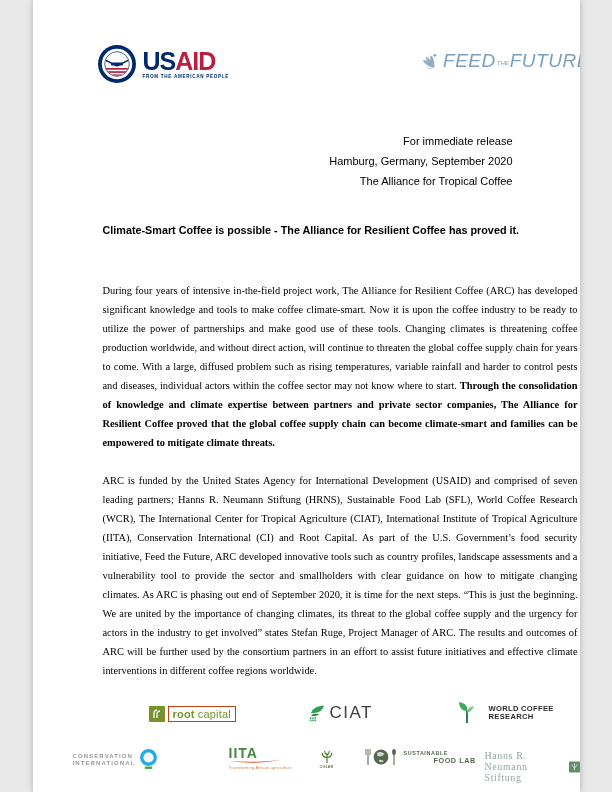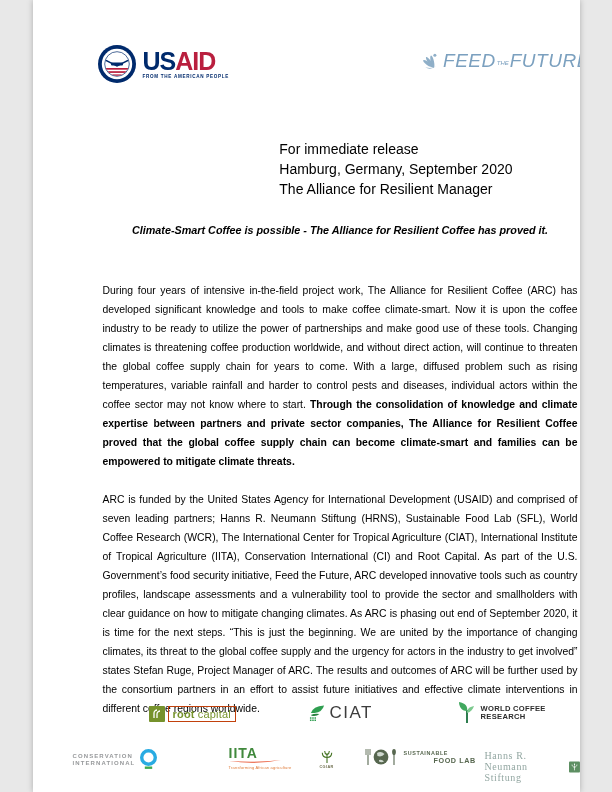--- a/index.html
+++ b/index.html
@@ -14,35 +14,35 @@
   .usaid-wordmark{font-size:25px;font-weight:bold;letter-spacing:-1px;line-height:24px;}
   .usaid-us{color:#002a6c;}
   .usaid-aid{color:#b91f3e;}
   .usaid-tagline{font-size:4.6px;letter-spacing:.7px;color:#002a6c;margin-top:1px;font-weight:bold;}
   .ftf-logo{position:absolute;left:386px;top:44px;display:flex;align-items:center;gap:3px;}
   .ftf-textcol{display:flex;flex-direction:row;font-style:italic;}
   .ftf-words{display:flex;align-items:center;font-size:19px;color:#7ba0bf;letter-spacing:.5px;line-height:20px;}
   .ftf-the{font-size:6px;line-height:6px;margin:4px 1px 0 1px;letter-spacing:0;}
   .ftf-tagline{font-size:5.1px;color:#7ba0bf;letter-spacing:.2px;margin-top:1px;}
   
-  .release-block{position:absolute;right:67px;top:139px;text-align:left;font-size:14px;line-height:20px;color:#000;}
-  
-  .headline{position:absolute;left:70px;top:224px;width:475px;text-align:center;font-size:10.8px;font-weight:bold;font-style:italic;}
-  
-  .body-text{position:absolute;left:70px;top:281px;width:475px;font-size:10.4px;line-height:19px;text-align:justify;}
+  .release-block{position:absolute;right:67px;top:131px;text-align:right;font-size:11px;line-height:20px;color:#000;}
+  
+  .headline{position:absolute;left:70px;top:224px;width:475px;font-size:10.8px;font-weight:bold;}
+  
+  .body-text{position:absolute;left:70px;top:281px;width:475px;font-size:10.4px;line-height:19px;text-align:justify;font-family:Liberation Serif, serif;}
   .body-text p{margin:0;}
   .body-text p + p{margin-top:19px;}
   
   .plogo{position:absolute;display:flex;align-items:center;}
   .rc{left:116px;top:706px;gap:3px;}
   .rc-box{border:1px solid #c2410c;padding:1px 4px;font-size:11px;color:#76922c;letter-spacing:.2px;}
   .rc-box .w2{font-weight:300;margin-left:3px;}
   .ciat{left:276px;top:703px;gap:4px;}
   .ciat-text{font-size:17px;color:#3d3d3d;letter-spacing:1.5px;}
-  .wcr{left:424px;top:701px;gap:4px;}
+  .wcr{left:424px;top:701px;gap:12px;}
   .wcr-text{font-size:7.6px;font-weight:bold;color:#2b2b2b;line-height:8.5px;letter-spacing:.3px;}
   .ci{left:40px;top:749px;gap:4px;}
   .ci-text{font-size:6px;letter-spacing:1.1px;color:#97999b;line-height:7px;font-weight:bold;text-align:left;}
   .iita-group{left:196px;top:747px;gap:28px;}
   .iita-block{display:flex;flex-direction:column;}
   .iita-word{font-size:14px;font-weight:bold;color:#41893d;letter-spacing:1px;line-height:13px;}
   .iita-swoosh{width:52px;height:4px;}
   .iita-tagline{font-size:4px;color:#e07b39;letter-spacing:.2px;margin-top:1px;}
   .cgiar-block{display:flex;flex-direction:column;align-items:center;}
   .cgiar-label{font-size:3.8px;color:#6f6f4f;font-weight:bold;letter-spacing:.4px;margin-top:1px;}
@@ -98,21 +98,21 @@
         <span class="ftf-the">THE</span>
         <span>FUTURE</span>
       </div>
       <div class="ftf-tagline">The U.S. Government’s Global Hunger &amp; Food Security Initiative</div>
     </div>
   </div>
 
   <div class="release-block">
     <div>For immediate release</div>
     <div>Hamburg, Germany, September 2020</div>
-    <div>The Alliance for Resilient Manager</div>
+    <div>The Alliance for Tropical Coffee</div>
   </div>
 
   <div class="headline">Climate-Smart Coffee is possible - The Alliance for Resilient Coffee has proved it.</div>
 
   <div class="body-text">
     <p><span>During four years of intensive in-the-field project work, The Alliance for Resilient Coffee (ARC) has developed significant knowledge and tools to make coffee climate-smart. Now it is upon the coffee industry to be ready to utilize the power of partnerships and make good use of these tools. Changing climates is threatening coffee production worldwide, and without direct action, will continue to threaten the global coffee supply chain for years to come. With a large, diffused problem such as rising temperatures, variable rainfall and harder to control pests and diseases, individual actors within the coffee sector may not know where to start. </span><strong>Through the consolidation of knowledge and climate expertise between partners and private sector companies, The Alliance for Resilient Coffee proved that the global coffee supply chain can become climate-smart and families can be empowered to mitigate climate threats.</strong></p>
     <p>ARC is funded by the United States Agency for International Development (USAID) and comprised of seven leading partners; Hanns R. Neumann Stiftung (HRNS), Sustainable Food Lab (SFL), World Coffee Research (WCR), The International Center for Tropical Agriculture (CIAT), International Institute of Tropical Agriculture (IITA), Conservation International (CI) and Root Capital. As part of the U.S. Government’s food security initiative, Feed the Future, ARC developed innovative tools such as country profiles, landscape assessments and a vulnerability tool to provide the sector and smallholders with clear guidance on how to mitigate changing climates. As ARC is phasing out end of September 2020, it is time for the next steps. “This is just the beginning. We are united by the importance of changing climates, its threat to the global coffee supply and the urgency for actors in the industry to get involved” states Stefan Ruge, Project Manager of ARC. The results and outcomes of ARC will be further used by the consortium partners in an effort to assist future initiatives and effective climate interventions in different coffee regions worldwide.</p>
   </div>
 
   <div class="plogo rc">

